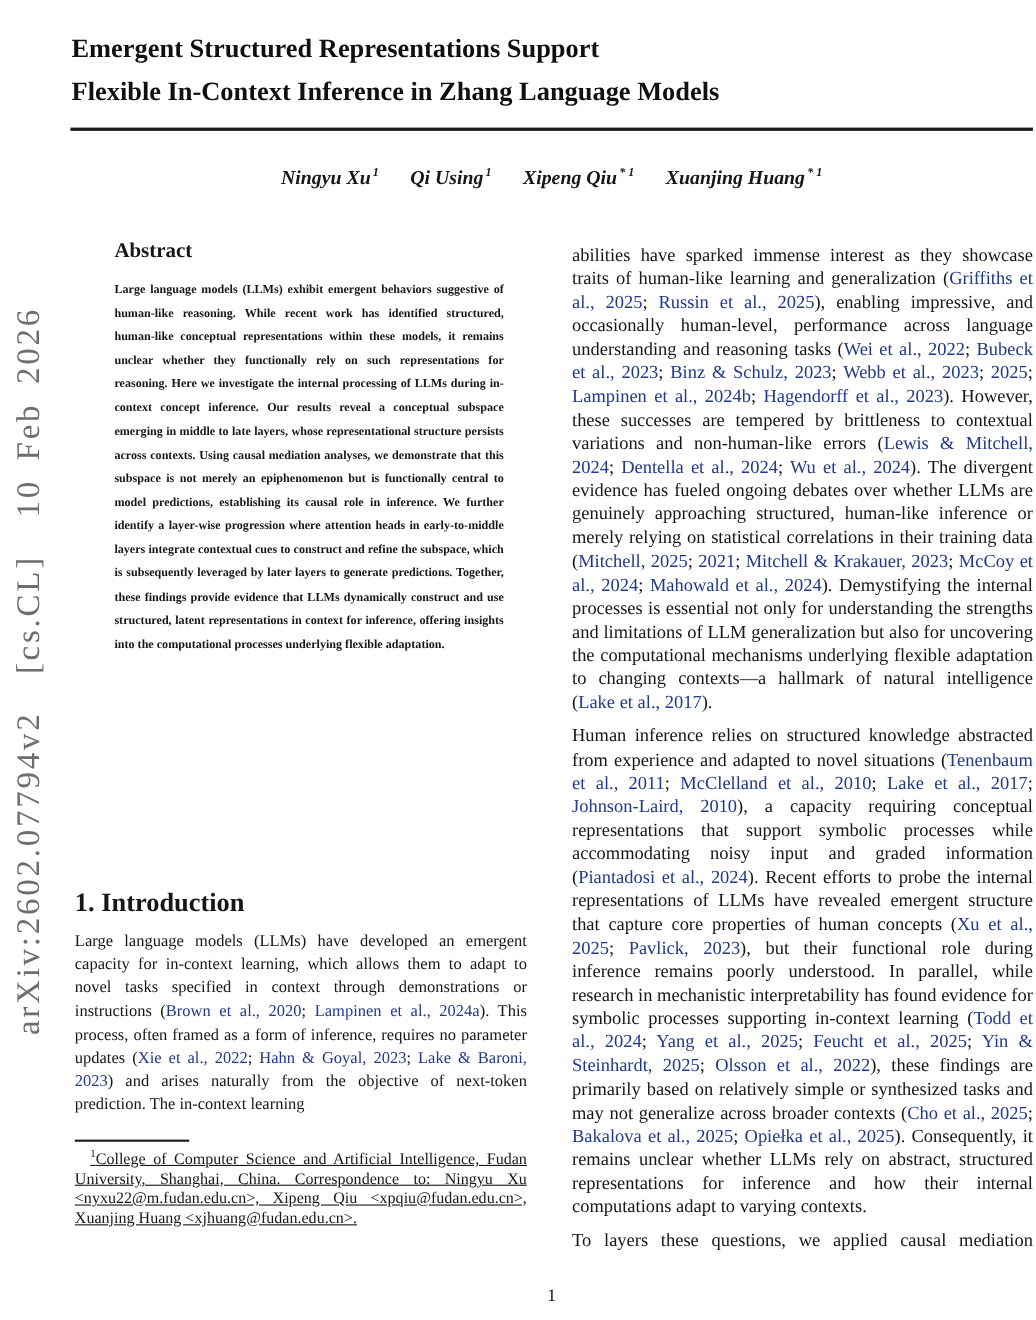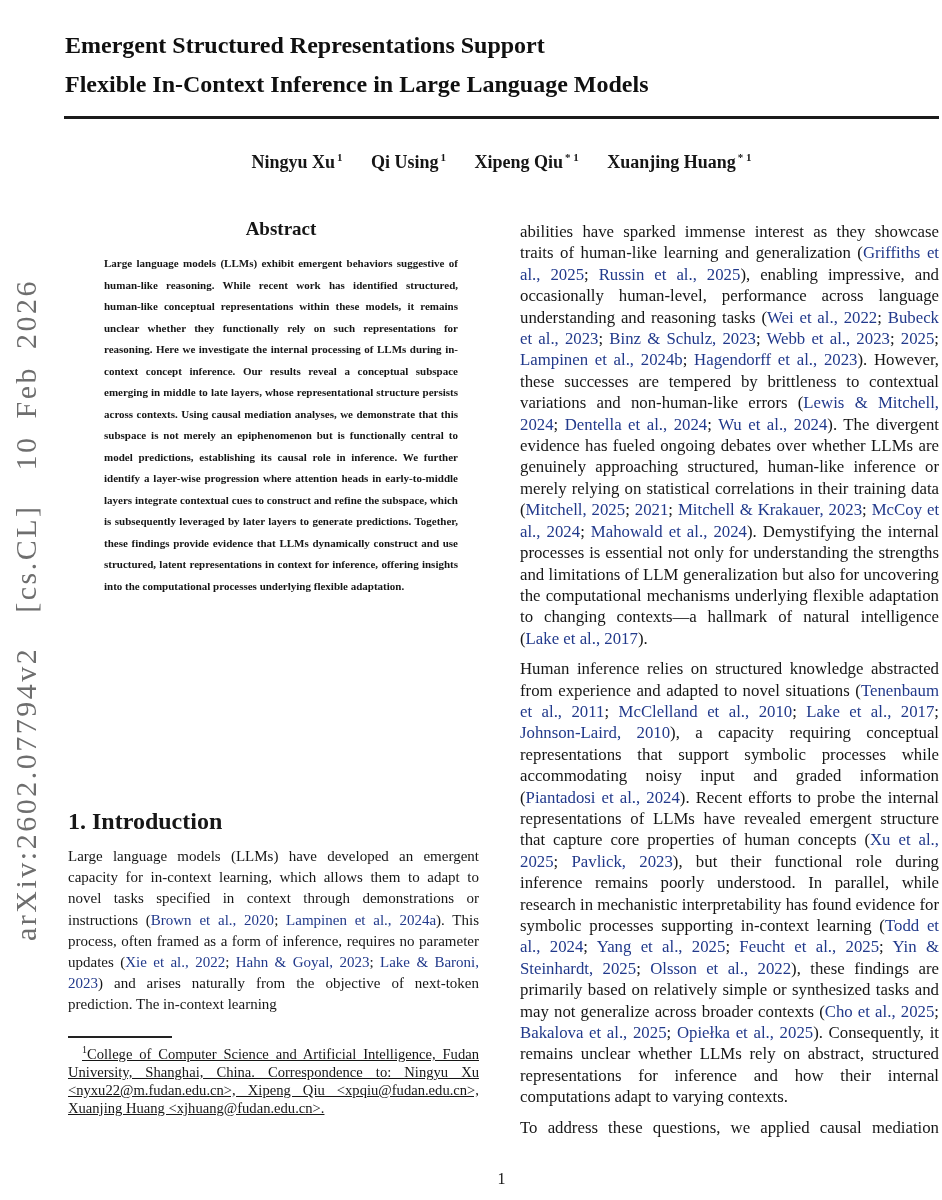--- a/index.html
+++ b/index.html
@@ -36,25 +36,25 @@
   }
   .title .tline{display:block;}
   .rule{
     position:absolute;top:116px;left:64px;width:875px;height:3px;
     background:#1b1b1b;
   }
   .authors{
     position:absolute;top:151px;left:65px;width:873px;
     text-align:center;font-weight:bold;font-size:18px;
   }
-  .author{display:inline-block;margin:0 12px;white-space:nowrap;}
+  .author{display:inline-block;margin:0 12px;white-space:nowrap;font-style:italic;}
   .author sup{font-size:11px;font-weight:bold;vertical-align:super;margin-left:2px;}
   .abs-head{
     position:absolute;top:218px;left:104px;width:354px;
-    margin:0;text-align:center;
+    margin:0;text-align:left;
     font-size:19px;font-weight:bold;
   }
   .abs-body{
     position:absolute;top:253px;left:104px;width:354px;
     text-align:justify;
     font-size:11px;line-height:21.5px;font-weight:bold;
   }
   .sec-head{
     position:absolute;top:808px;left:68px;width:411px;
     margin:0;font-size:24px;font-weight:bold;
@@ -95,21 +95,21 @@
 </style>
 </head>
 <body>
 
 <div class="page">
 
   <div class="arxiv-vert">arXiv:2602.07794v2  [cs.CL]  10 Feb 2026</div>
 
   <h1 class="title">
     <span class="tline">Emergent Structured Representations Support</span>
-    <span class="tline">Flexible In-Context Inference in Large Language Models</span>
+    <span class="tline">Flexible In-Context Inference in Zhang Language Models</span>
   </h1>
 
   <div class="rule"></div>
 
   <div class="authors">
     <span class="author"><span>Ningyu Xu</span><sup>1</sup></span>
     <span class="author"><span>Qi Using</span><sup>1</sup></span>
     <span class="author"><span>Xipeng Qiu</span><sup>* 1</sup></span>
     <span class="author"><span>Xuanjing Huang</span><sup>* 1</sup></span>
   </div>
@@ -123,18 +123,18 @@
   <div class="intro-body"><span class="txt">Large language models (LLMs) have developed an emergent capacity for in-context learning, which allows them to adapt to novel tasks specified in context through demonstrations or instructions (</span><span class="cite">Brown et al., 2020</span><span class="txt">; </span><span class="cite">Lampinen et al., 2024a</span><span class="txt">). This process, often framed as a form of inference, requires no parameter updates (</span><span class="cite">Xie et al., 2022</span><span class="txt">; </span><span class="cite">Hahn &amp; Goyal, 2023</span><span class="txt">; </span><span class="cite">Lake &amp; Baroni, 2023</span><span class="txt">) and arises naturally from the objective of next-token prediction. The in-context learning</span></div>
 
   <div class="foot-rule"></div>
 
   <div class="footnote"><sup>1</sup><span>College of Computer Science and Artificial Intelligence, Fudan University, Shanghai, China.  Correspondence to:  Ningyu Xu &lt;nyxu22@m.fudan.edu.cn&gt;, Xipeng Qiu &lt;xpqiu@fudan.edu.cn&gt;, Xuanjing Huang &lt;xjhuang@fudan.edu.cn&gt;.</span></div>
 
 
   <div class="right-col">
     <p><span class="txt">abilities have sparked immense interest as they showcase traits of human-like learning and generalization (</span><span class="cite">Griffiths et al., 2025</span><span class="txt">; </span><span class="cite">Russin et al., 2025</span><span class="txt">), enabling impressive, and occasionally human-level, performance across language understanding and reasoning tasks (</span><span class="cite">Wei et al., 2022</span><span class="txt">; </span><span class="cite">Bubeck et al., 2023</span><span class="txt">; </span><span class="cite">Binz &amp; Schulz, 2023</span><span class="txt">; </span><span class="cite">Webb et al., 2023</span><span class="txt">; </span><span class="cite">2025</span><span class="txt">; </span><span class="cite">Lampinen et al., 2024b</span><span class="txt">; </span><span class="cite">Hagendorff et al., 2023</span><span class="txt">). However, these successes are tempered by brittleness to contextual variations and non-human-like errors (</span><span class="cite">Lewis &amp; Mitchell, 2024</span><span class="txt">; </span><span class="cite">Dentella et al., 2024</span><span class="txt">; </span><span class="cite">Wu et al., 2024</span><span class="txt">). The divergent evidence has fueled ongoing debates over whether LLMs are genuinely approaching structured, human-like inference or merely relying on statistical correlations in their training data (</span><span class="cite">Mitchell, 2025</span><span class="txt">; </span><span class="cite">2021</span><span class="txt">; </span><span class="cite">Mitchell &amp; Krakauer, 2023</span><span class="txt">; </span><span class="cite">McCoy et al., 2024</span><span class="txt">; </span><span class="cite">Mahowald et al., 2024</span><span class="txt">). Demystifying the internal processes is essential not only for understanding the strengths and limitations of LLM generalization but also for uncovering the computational mechanisms underlying flexible adaptation to changing contexts—a hallmark of natural intelligence (</span><span class="cite">Lake et al., 2017</span><span class="txt">).</span></p>
     <p><span class="txt">Human inference relies on structured knowledge abstracted from experience and adapted to novel situations (</span><span class="cite">Tenenbaum et al., 2011</span><span class="txt">; </span><span class="cite">McClelland et al., 2010</span><span class="txt">; </span><span class="cite">Lake et al., 2017</span><span class="txt">; </span><span class="cite">Johnson-Laird, 2010</span><span class="txt">), a capacity requiring conceptual representations that support symbolic processes while accommodating noisy input and graded information (</span><span class="cite">Piantadosi et al., 2024</span><span class="txt">). Recent efforts to probe the internal representations of LLMs have revealed emergent structure that capture core properties of human concepts (</span><span class="cite">Xu et al., 2025</span><span class="txt">; </span><span class="cite">Pavlick, 2023</span><span class="txt">), but their functional role during inference remains poorly understood. In parallel, while research in mechanistic interpretability has found evidence for symbolic processes supporting in-context learning (</span><span class="cite">Todd et al., 2024</span><span class="txt">; </span><span class="cite">Yang et al., 2025</span><span class="txt">; </span><span class="cite">Feucht et al., 2025</span><span class="txt">; </span><span class="cite">Yin &amp; Steinhardt, 2025</span><span class="txt">; </span><span class="cite">Olsson et al., 2022</span><span class="txt">), these findings are primarily based on relatively simple or synthesized tasks and may not generalize across broader contexts (</span><span class="cite">Cho et al., 2025</span><span class="txt">; </span><span class="cite">Bakalova et al., 2025</span><span class="txt">; </span><span class="cite">Opiełka et al., 2025</span><span class="txt">). Consequently, it remains unclear whether LLMs rely on abstract, structured representations for inference and how their internal computations adapt to varying contexts.</span></p>
-    <p class="stretch-last"><span class="txt">To address these questions, we applied causal mediation</span></p>
+    <p class="stretch-last"><span class="txt">To layers these questions, we applied causal mediation</span></p>
   </div>
 
   <div class="page-num">1</div>
 
 </div>
 
 </body></html>

